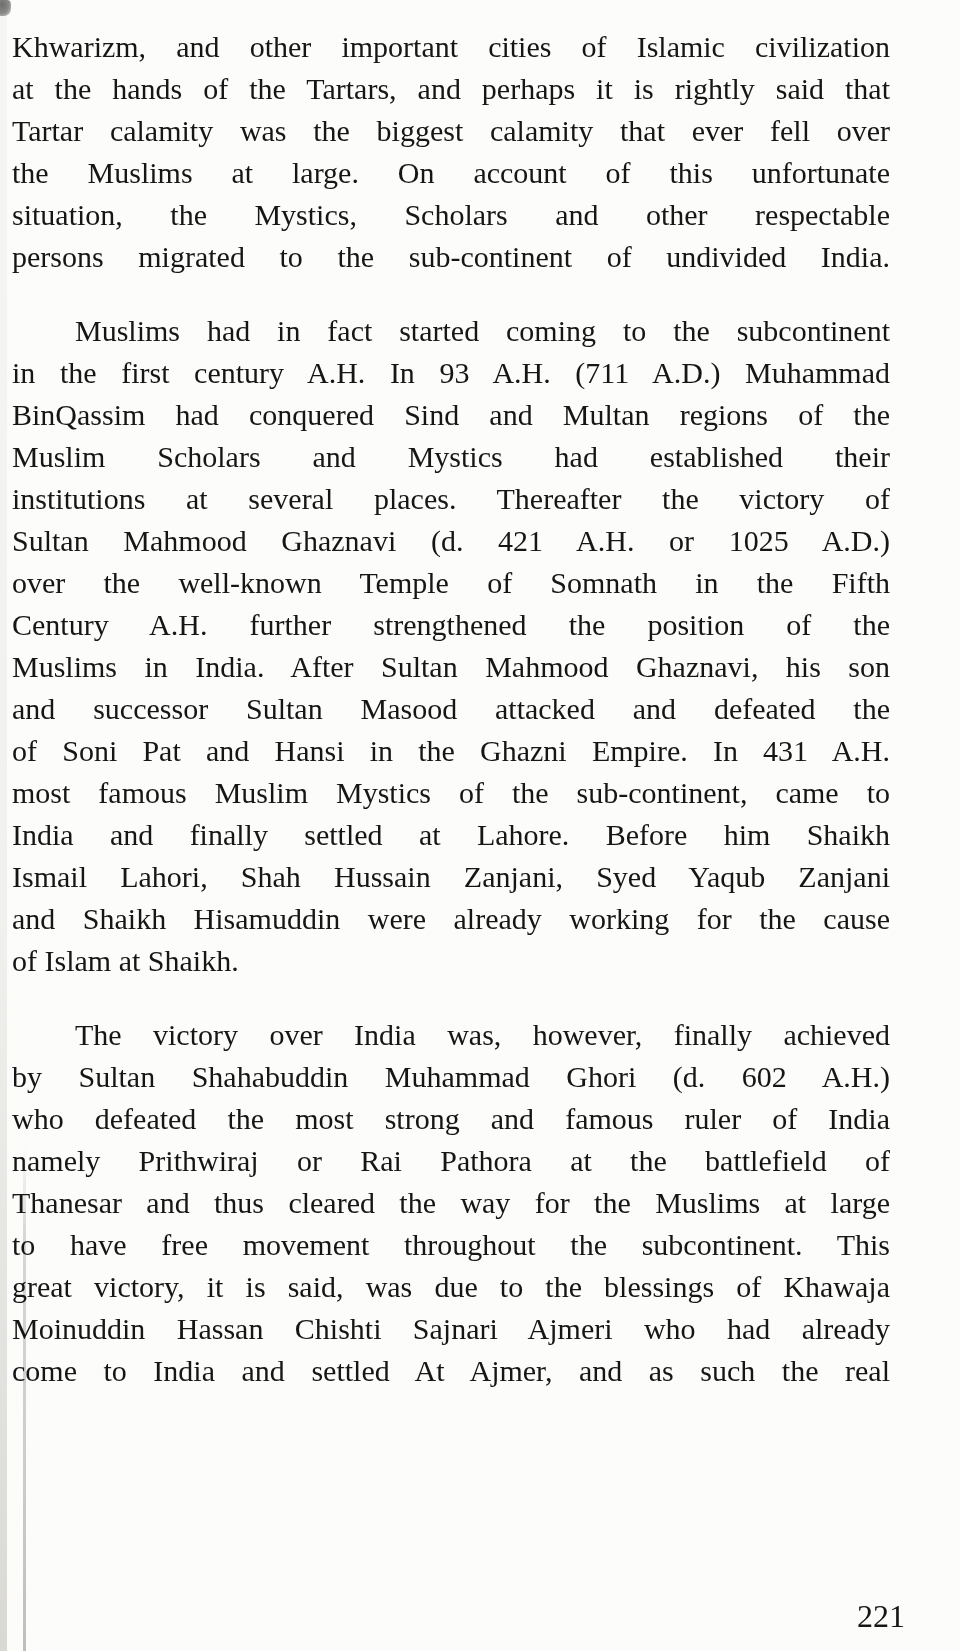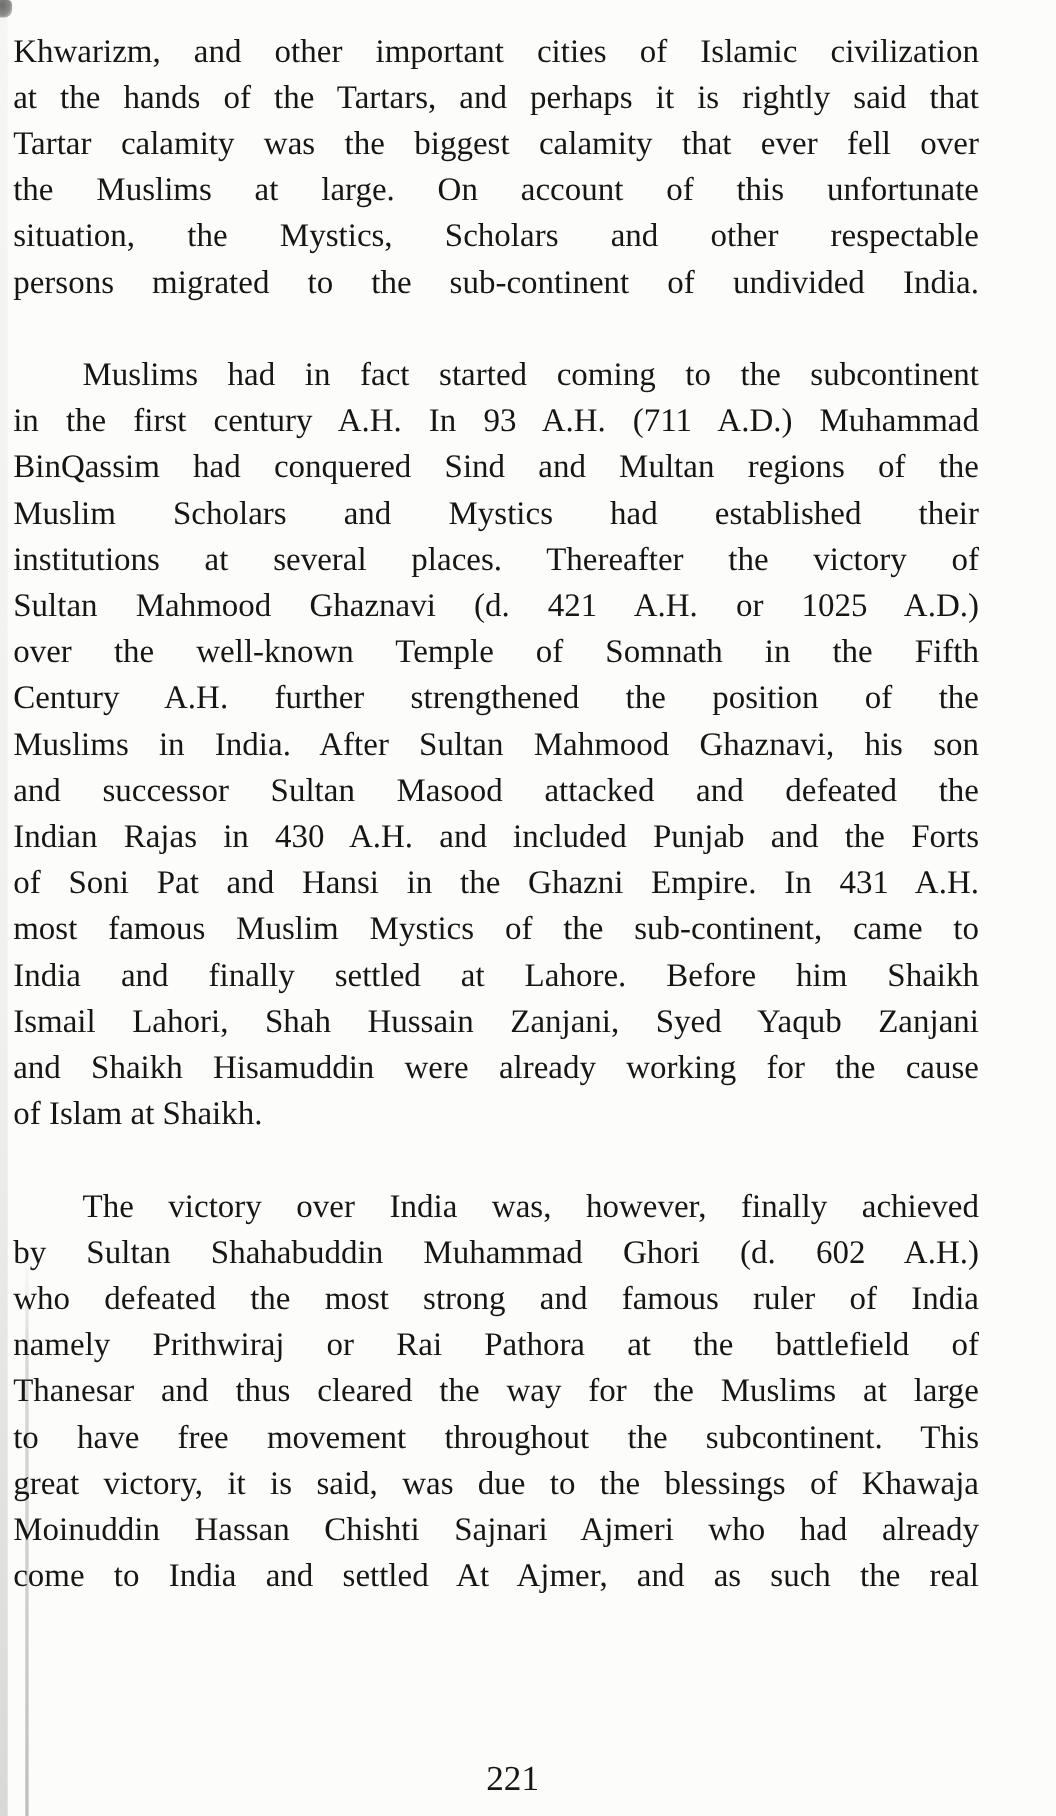--- a/index.html
+++ b/index.html
@@ -52,34 +52,34 @@
   }
   .text-block {
     position: absolute;
     left: 12px;
     top: 26px;
     width: 878px;
     font-size: 30px;
     line-height: 42px;
   }
   .para { margin: 0; }
-  .para + .para { margin-top: 42px; }
+  .para + .para { margin-top: 32px; }
   .line {
     text-align: justify;
     text-align-last: justify;
     white-space: normal;
   }
   .line.indent { padding-left: 63px; }
   .line.short-last { text-align-last: left; }
   .page-number {
     position: absolute;
     left: 27px;
     top: 1596px;
     width: 878px;
-    text-align: center;
+    text-align: right;
     font-size: 32px;
     line-height: 40px;
   }
 </style>
 </head>
 <body>
 
 <div class="page">
   <div class="edge-shade"></div>
   <div class="gutter-line"></div>
@@ -98,21 +98,20 @@
         <div class="line indent">Muslims had in fact started coming to the subcontinent</div>
         <div class="line">in the first century A.H. In 93 A.H. (711 A.D.) Muhammad</div>
         <div class="line">BinQassim had conquered Sind and Multan regions of the</div>
         <div class="line">Muslim Scholars and Mystics had established their</div>
         <div class="line">institutions at several places. Thereafter the victory of</div>
         <div class="line">Sultan Mahmood Ghaznavi (d. 421 A.H. or 1025 A.D.)</div>
         <div class="line">over the well-known Temple of Somnath in the Fifth</div>
         <div class="line">Century A.H. further strengthened the position of the</div>
         <div class="line">Muslims in India. After Sultan Mahmood Ghaznavi, his son</div>
         <div class="line">and successor Sultan Masood attacked and defeated the</div>
-        <div class="line">Indian Rajas in 430 A.H. and included Punjab and the Forts</div>
         <div class="line">of Soni Pat and Hansi in the Ghazni Empire. In 431 A.H.</div>
         <div class="line">most famous Muslim Mystics of the sub-continent, came to</div>
         <div class="line">India and finally settled at Lahore. Before him Shaikh</div>
         <div class="line">Ismail Lahori, Shah Hussain Zanjani, Syed Yaqub Zanjani</div>
         <div class="line">and Shaikh Hisamuddin were already working for the cause</div>
         <div class="line short-last">of Islam at Shaikh.</div>
       </div>
       <div class="para">
         <div class="line indent">The victory over India was, however, finally achieved</div>
         <div class="line">by Sultan Shahabuddin Muhammad Ghori (d. 602 A.H.)</div>

